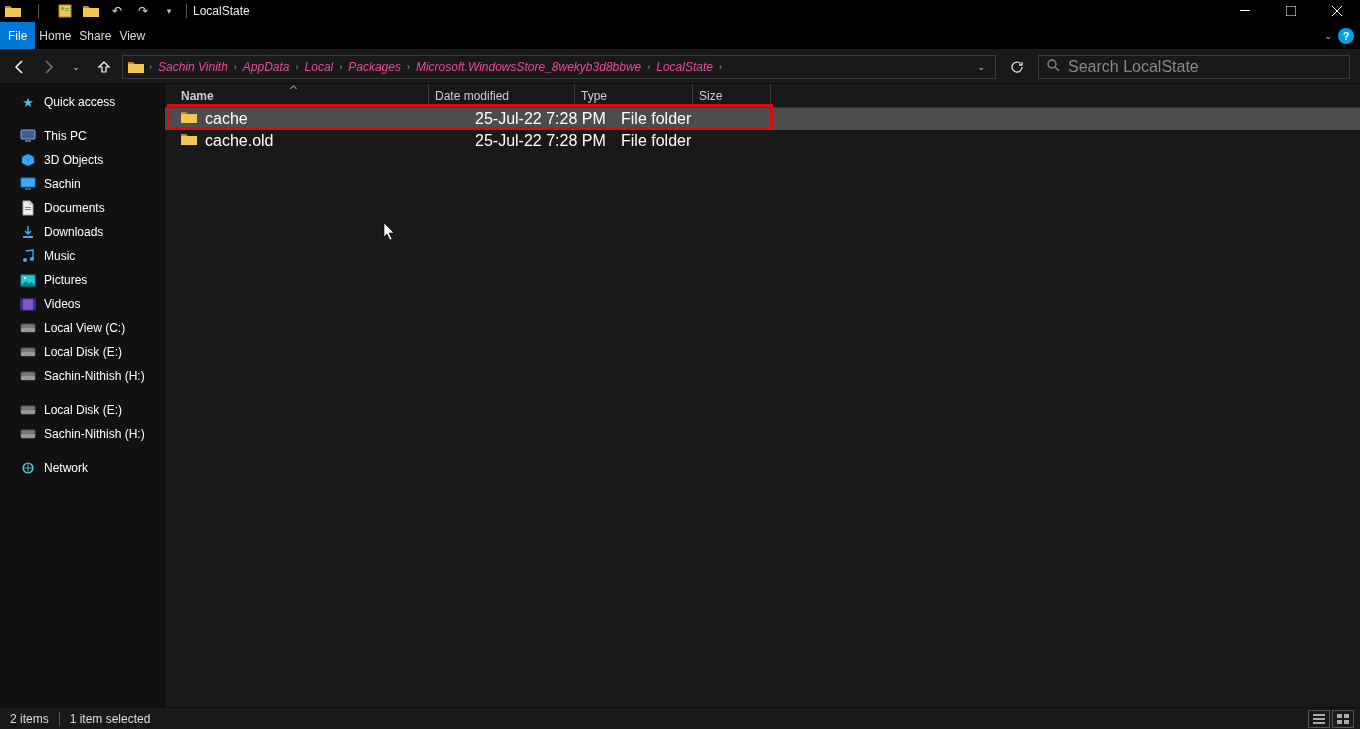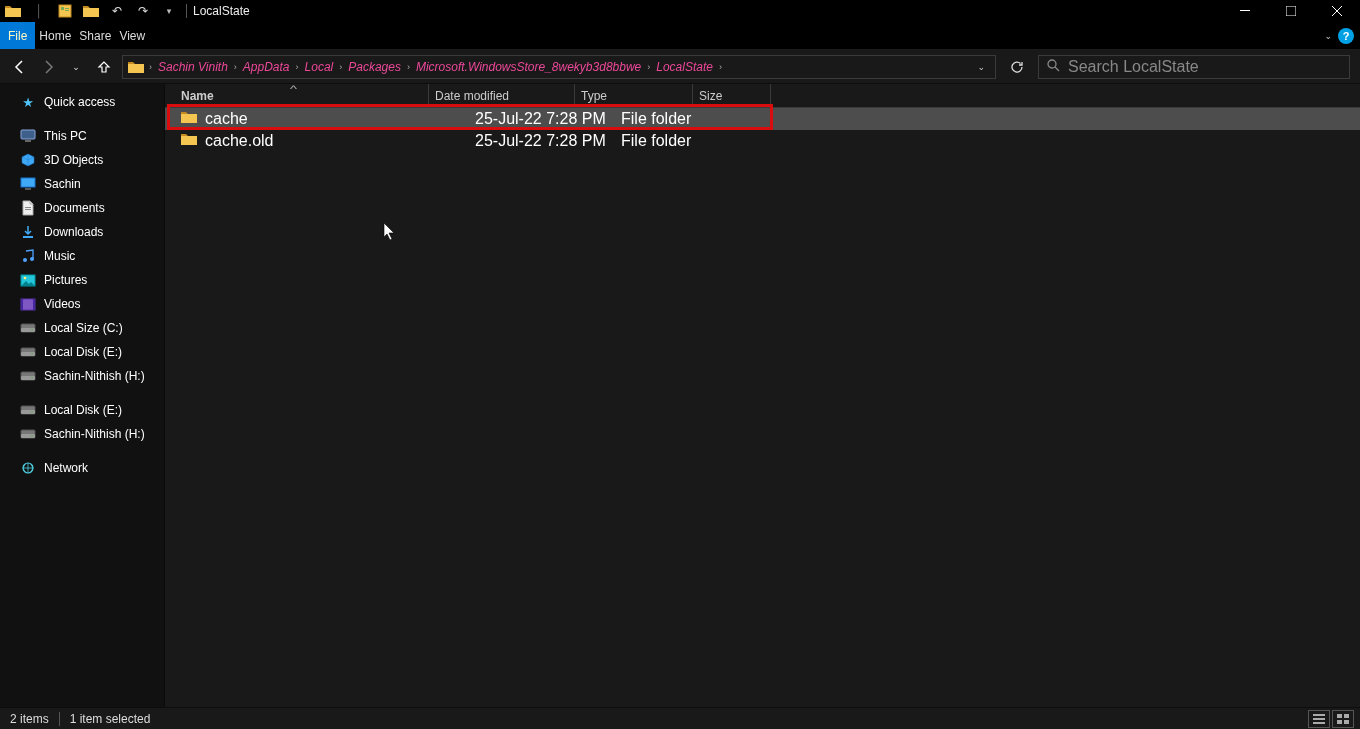--- a/index.html
+++ b/index.html
@@ -301,21 +301,21 @@
           <span>Videos</span>
         </div>
         <div class="nav-item child">
           <span class="ico tint-gray">
             <svg width="16" height="12" viewBox="0 0 16 12">
               <rect x="1" y="2" width="14" height="8" rx="1" fill="#777" stroke="#555"></rect>
               <rect x="1" y="6" width="14" height="4" rx="1" fill="#999"></rect>
               <circle cx="12" cy="8" r="0.8" fill="#4caf50"></circle>
             </svg>
           </span>
-          <span>Local Size (C:)</span>
+          <span>Local View (C:)</span>
         </div>
         <div class="nav-item child">
           <span class="ico tint-gray">
             <svg width="16" height="12" viewBox="0 0 16 12">
               <rect x="1" y="2" width="14" height="8" rx="1" fill="#777" stroke="#555"></rect>
               <rect x="1" y="6" width="14" height="4" rx="1" fill="#999"></rect>
               <circle cx="12" cy="8" r="0.8" fill="#4caf50"></circle>
             </svg>
           </span>
           <span>Local Disk (E:)</span>

